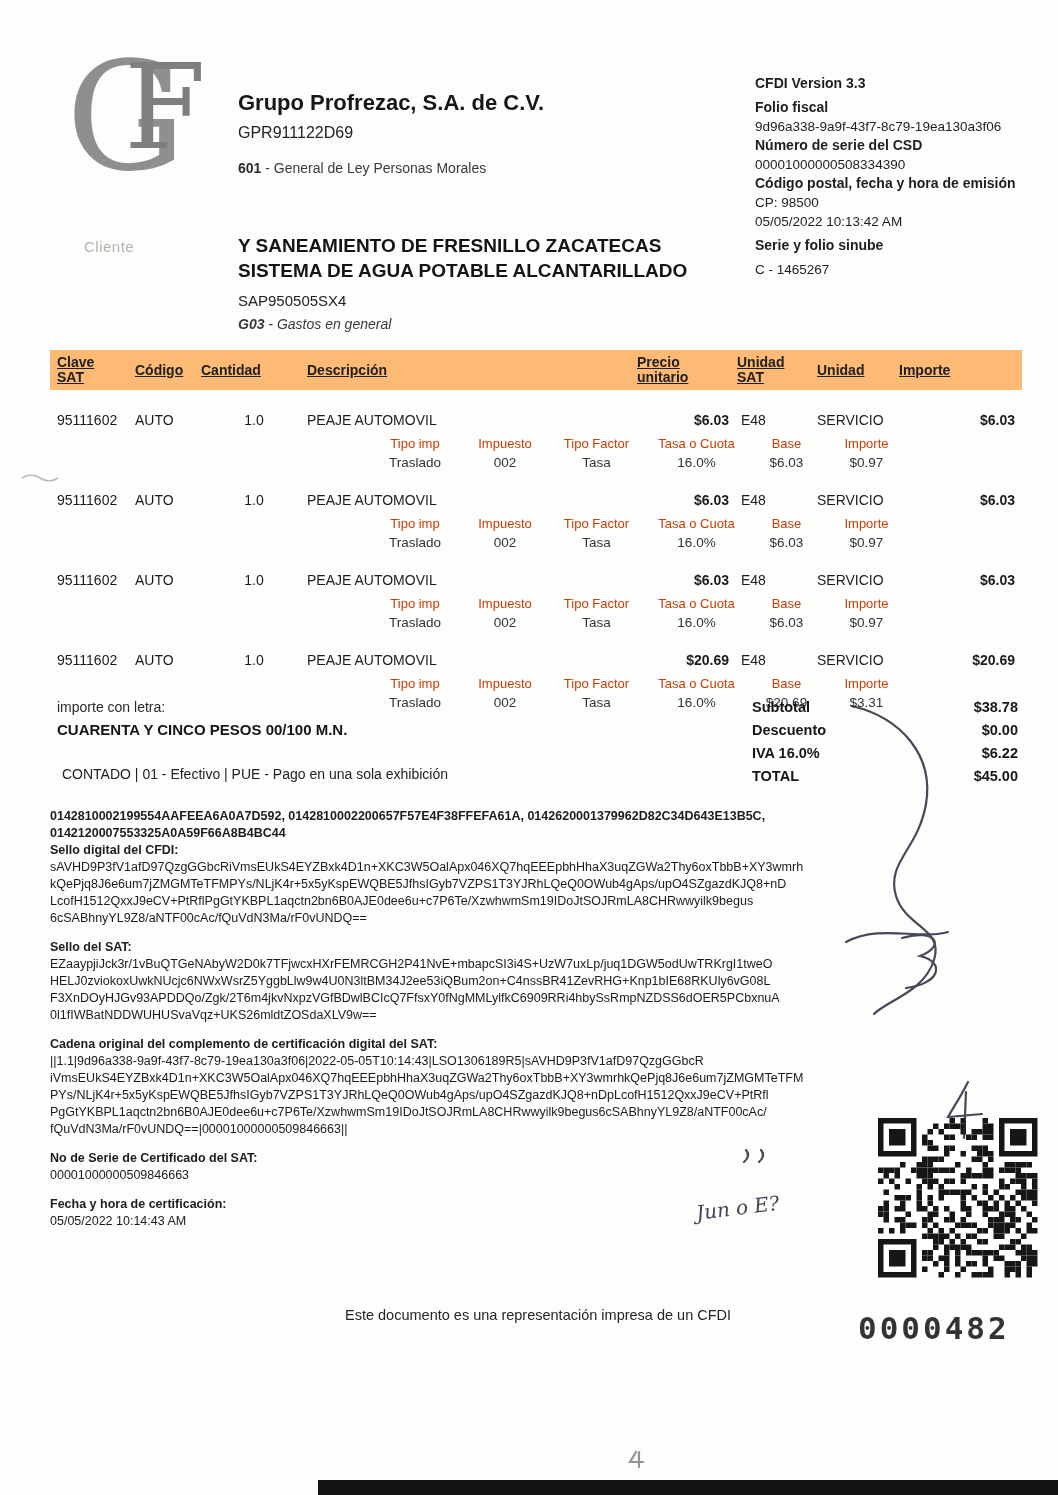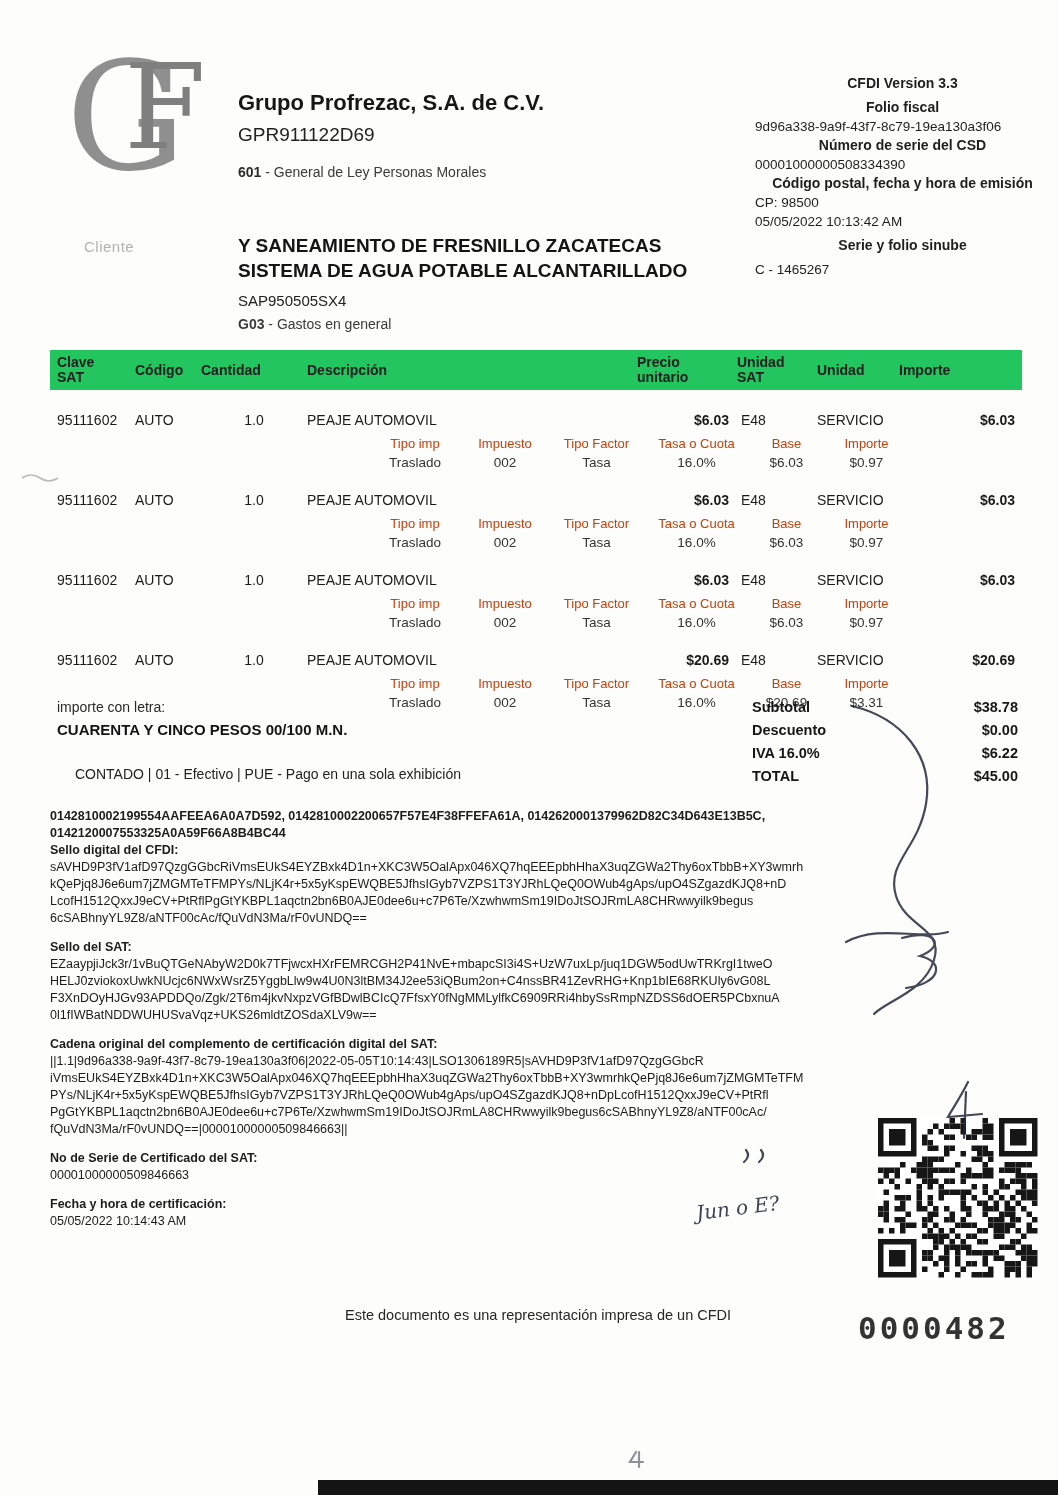--- a/index.html
+++ b/index.html
@@ -8,40 +8,40 @@
   .page { position:relative; width:1058px; height:1495px; background:#fdfdfb; margin:0 auto; overflow:hidden; box-shadow:0 0 12px rgba(0,0,0,.35); }
 
   
   .logo { position:absolute; left:66px; top:50px; width:150px; height:160px; font-family:"DejaVu Serif", serif; }
   .logo-g { position:absolute; left:0; top:-8px; font-size:150px; line-height:1; color:#8f8f8f; }
   .logo-f { position:absolute; left:58px; top:-2px; font-size:118px; line-height:1; color:#7f7f7f; }
 
   
   .emisor { position:absolute; left:238px; top:90px; width:480px; }
   .emisor-name { font-size:22px; font-weight:bold; color:#161616; }
-  .emisor-rfc { font-size:19px; margin-top:8px; color:#222; }
+  .emisor-rfc { font-size:16px; margin-top:8px; color:#222; }
   .emisor-regimen { font-size:14px; margin-top:18px; color:#3a3a3a; }
   .emisor-regimen b { color:#2c2c2c; }
 
   
   .fiscal { position:absolute; left:755px; top:74px; width:295px; font-size:13.5px; line-height:19px; }
-  .fiscal .b { font-weight:bold; font-size:14px;text-align:center; }
+  .fiscal .b { font-weight:bold; font-size:14px; }
   .fiscal .gap { margin-top:5px; }
 
   
   .cliente-label { position:absolute; left:84px; top:238px; font-size:15px; color:#b3b2ae; letter-spacing:.5px; }
   .cliente { position:absolute; left:238px; top:233px; width:520px; }
   .cliente-name { font-size:19px; font-weight:bold; line-height:25px; color:#141414; }
   .cliente-rfc { font-size:15px; margin-top:9px; color:#222; }
-  .cliente-uso { font-size:14px; margin-top:7px; color:#3a3a3a; }
+  .cliente-uso { font-size:14px; margin-top:7px; color:#3a3a3a;font-style:italic; }
 
   
   .tbl { position:absolute; left:50px; top:350px; width:972px; font-size:14px; }
   .grid8 { display:grid; grid-template-columns:78px 66px 106px 330px 100px 72px 90px 116px; }
-  .tbl-head { background:#22c55e; padding:5px 0 5px 7px; font-weight:bold; min-height:40px; align-items:center; color:#202020; }
+  .tbl-head { background:#fdba74; padding:5px 0 5px 7px; font-weight:bold; min-height:40px; align-items:center; color:#202020;text-decoration:underline; }
   .tbl-head .th { white-space:pre-line; line-height:15px; }
   .rows { padding-left:7px; }
   .item { margin-top:20px; }
   .row-main { height:20px; align-items:center; color:#1b1b1b; }
   .c3 { text-align:center; }
   .c5 { text-align:right; padding-right:8px; }
   .c6 { padding-left:4px; }
   .c7 { padding-left:8px; }
   .c8 { text-align:right; font-weight:bold; }
   .c5 { font-weight:bold; }
@@ -50,21 +50,21 @@
   .tax-grid { display:grid; grid-template-columns:92px 88px 95px 105px 75px 85px; text-align:center; }
   .tax-head { color:#c2410c; font-size:13px; }
   .tax-vals { color:#333; font-size:13.5px; margin-top:4px; }
 
   
   .letra { position:absolute; left:57px; top:699px; }
   .letra-label { font-size:14px; color:#2a2a2a; }
   .letra-text { font-size:15px; font-weight:bold; margin-top:6px; color:#141414; }
   .totals { position:absolute; left:752px; top:699px; width:266px; }
   .totals-row { display:flex; justify-content:space-between; height:23px; font-size:14.5px; font-weight:bold; color:#161616; }
-  .payment { position:absolute; left:75px; top:766px; font-size:14px; color:#222; }
+  .payment { position:absolute; left:62px; top:766px; font-size:14px; color:#222; }
 
   
   .seals { position:absolute; left:50px; top:808px; width:885px; font-size:12.5px; line-height:17px; color:#1c1c1c; }
   .seals .b { font-weight:bold; }
   .seals .sec { margin-top:12px; }
   .seal-line { word-break:break-all; }
 
   
   .qr { position:absolute; left:878px; top:1118px; width:160px; height:160px; background:#fff; }
 

